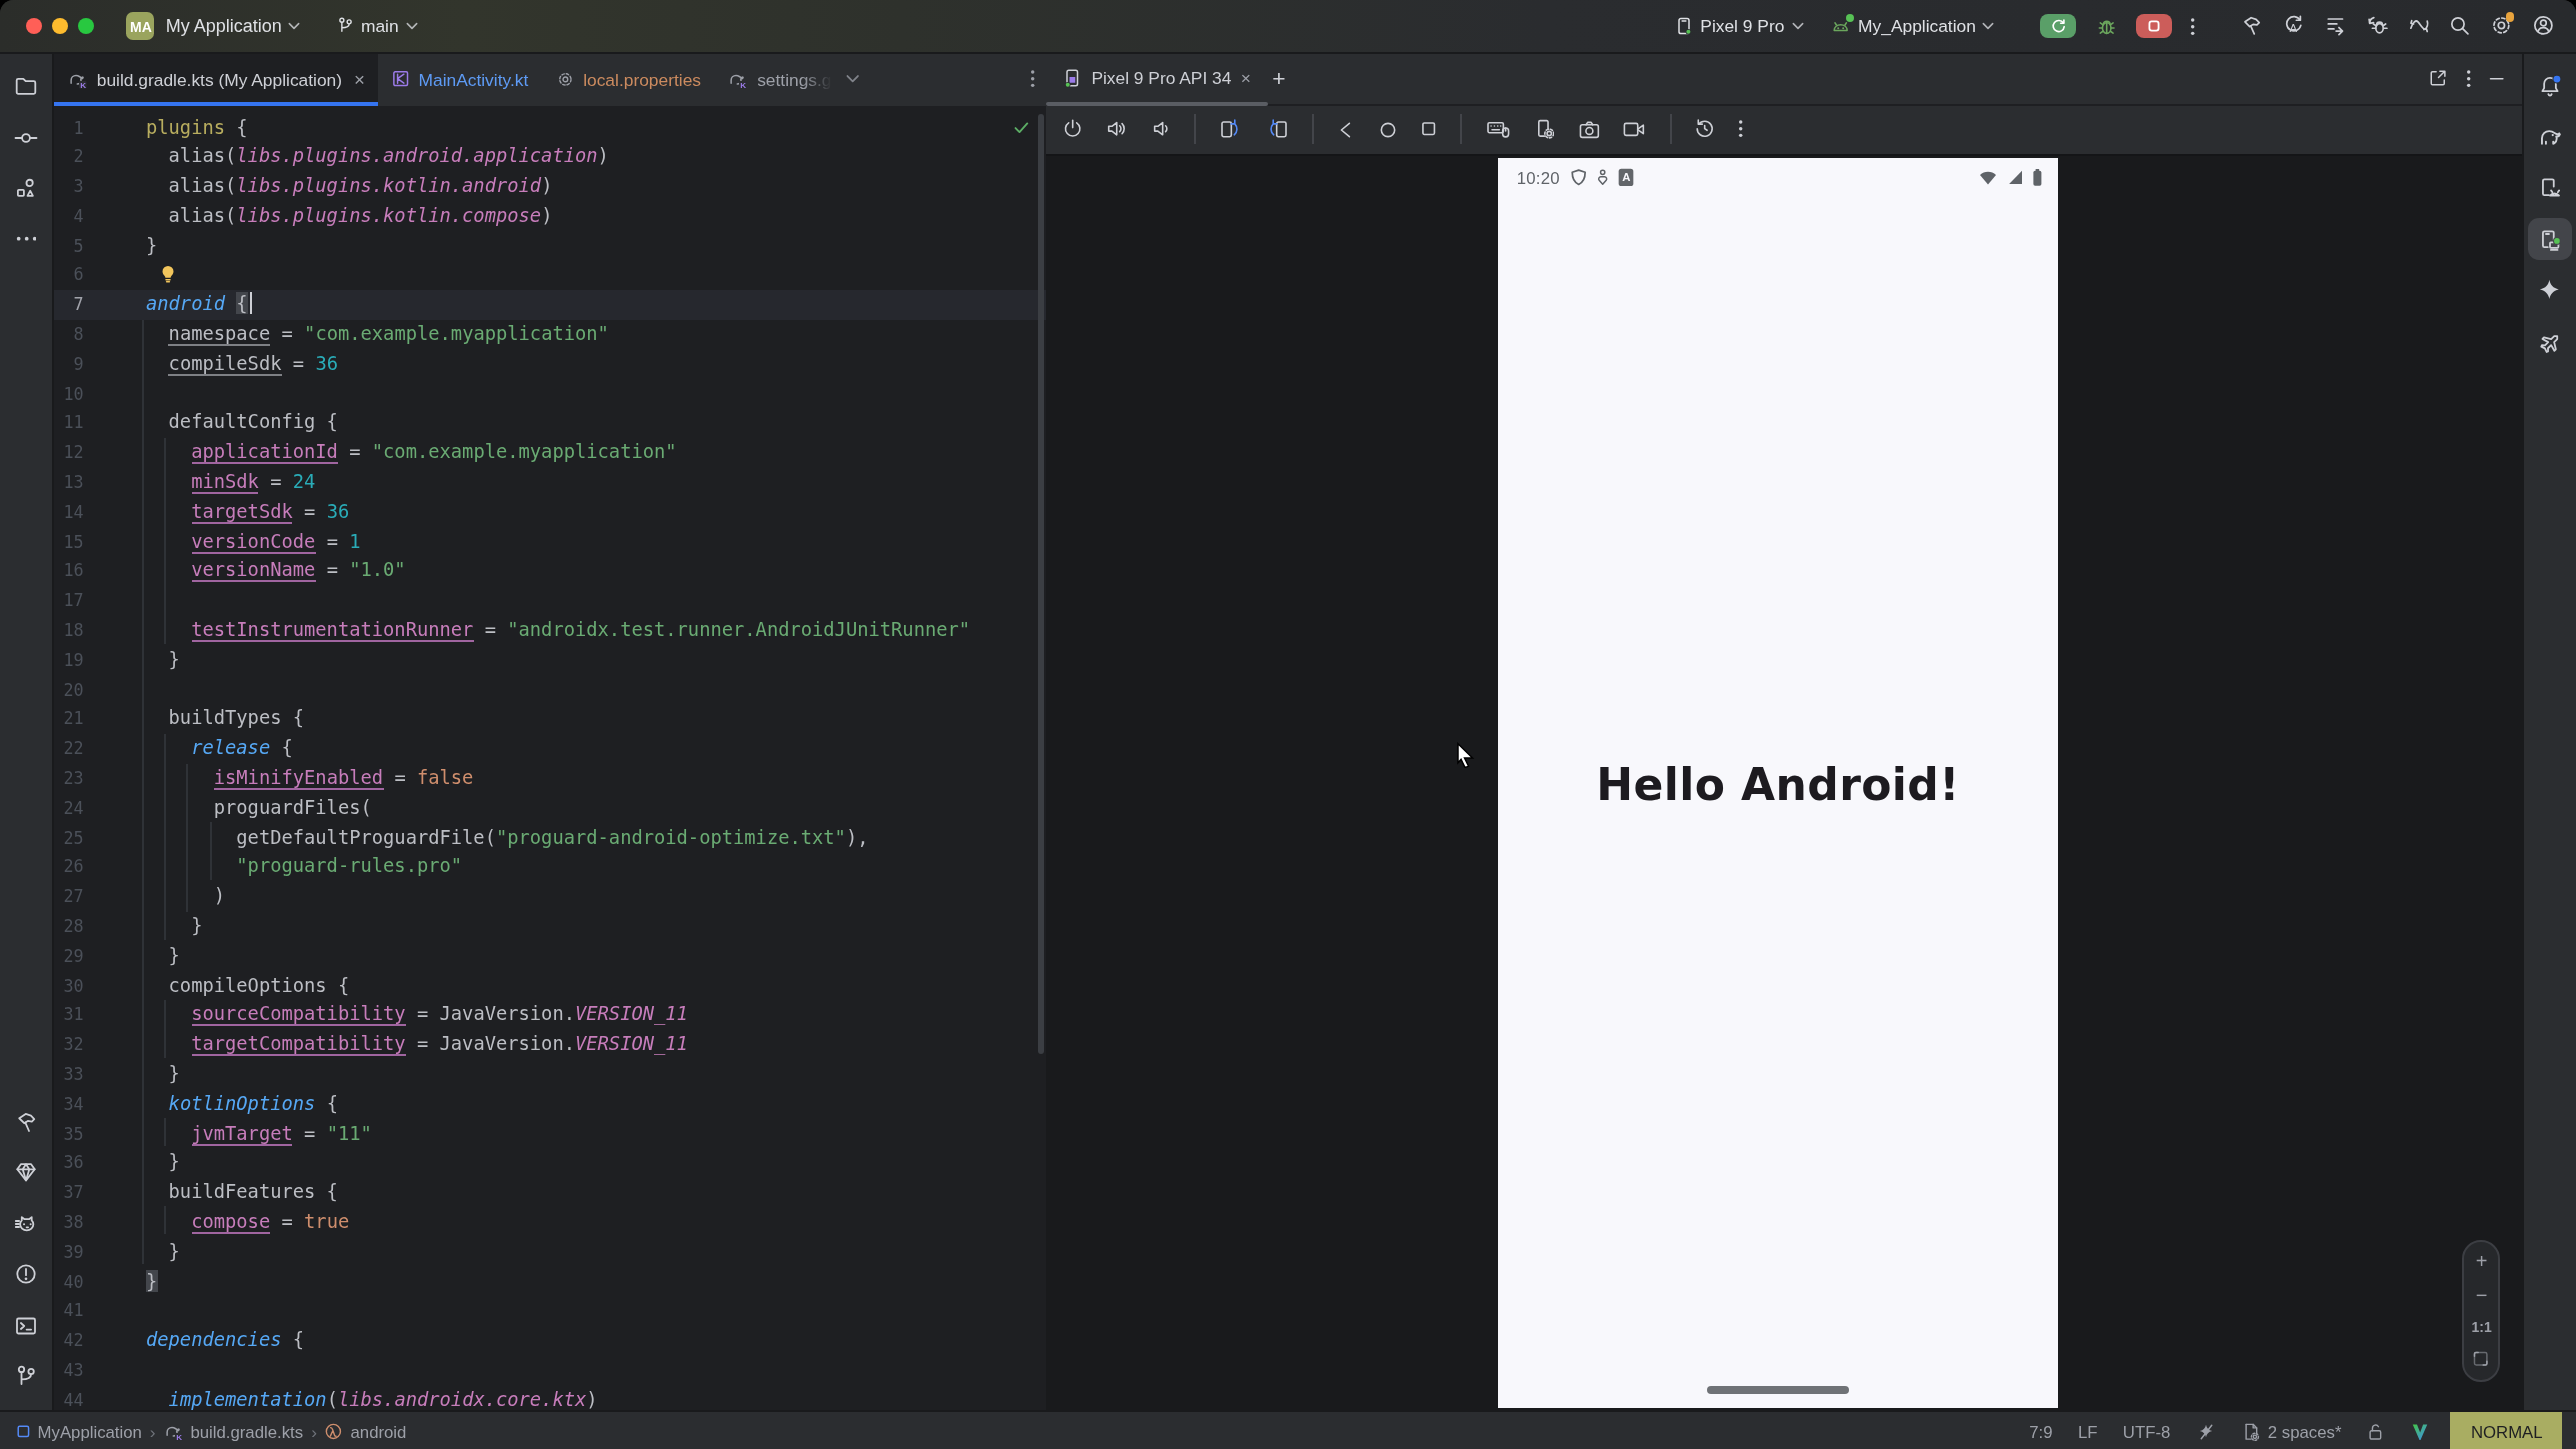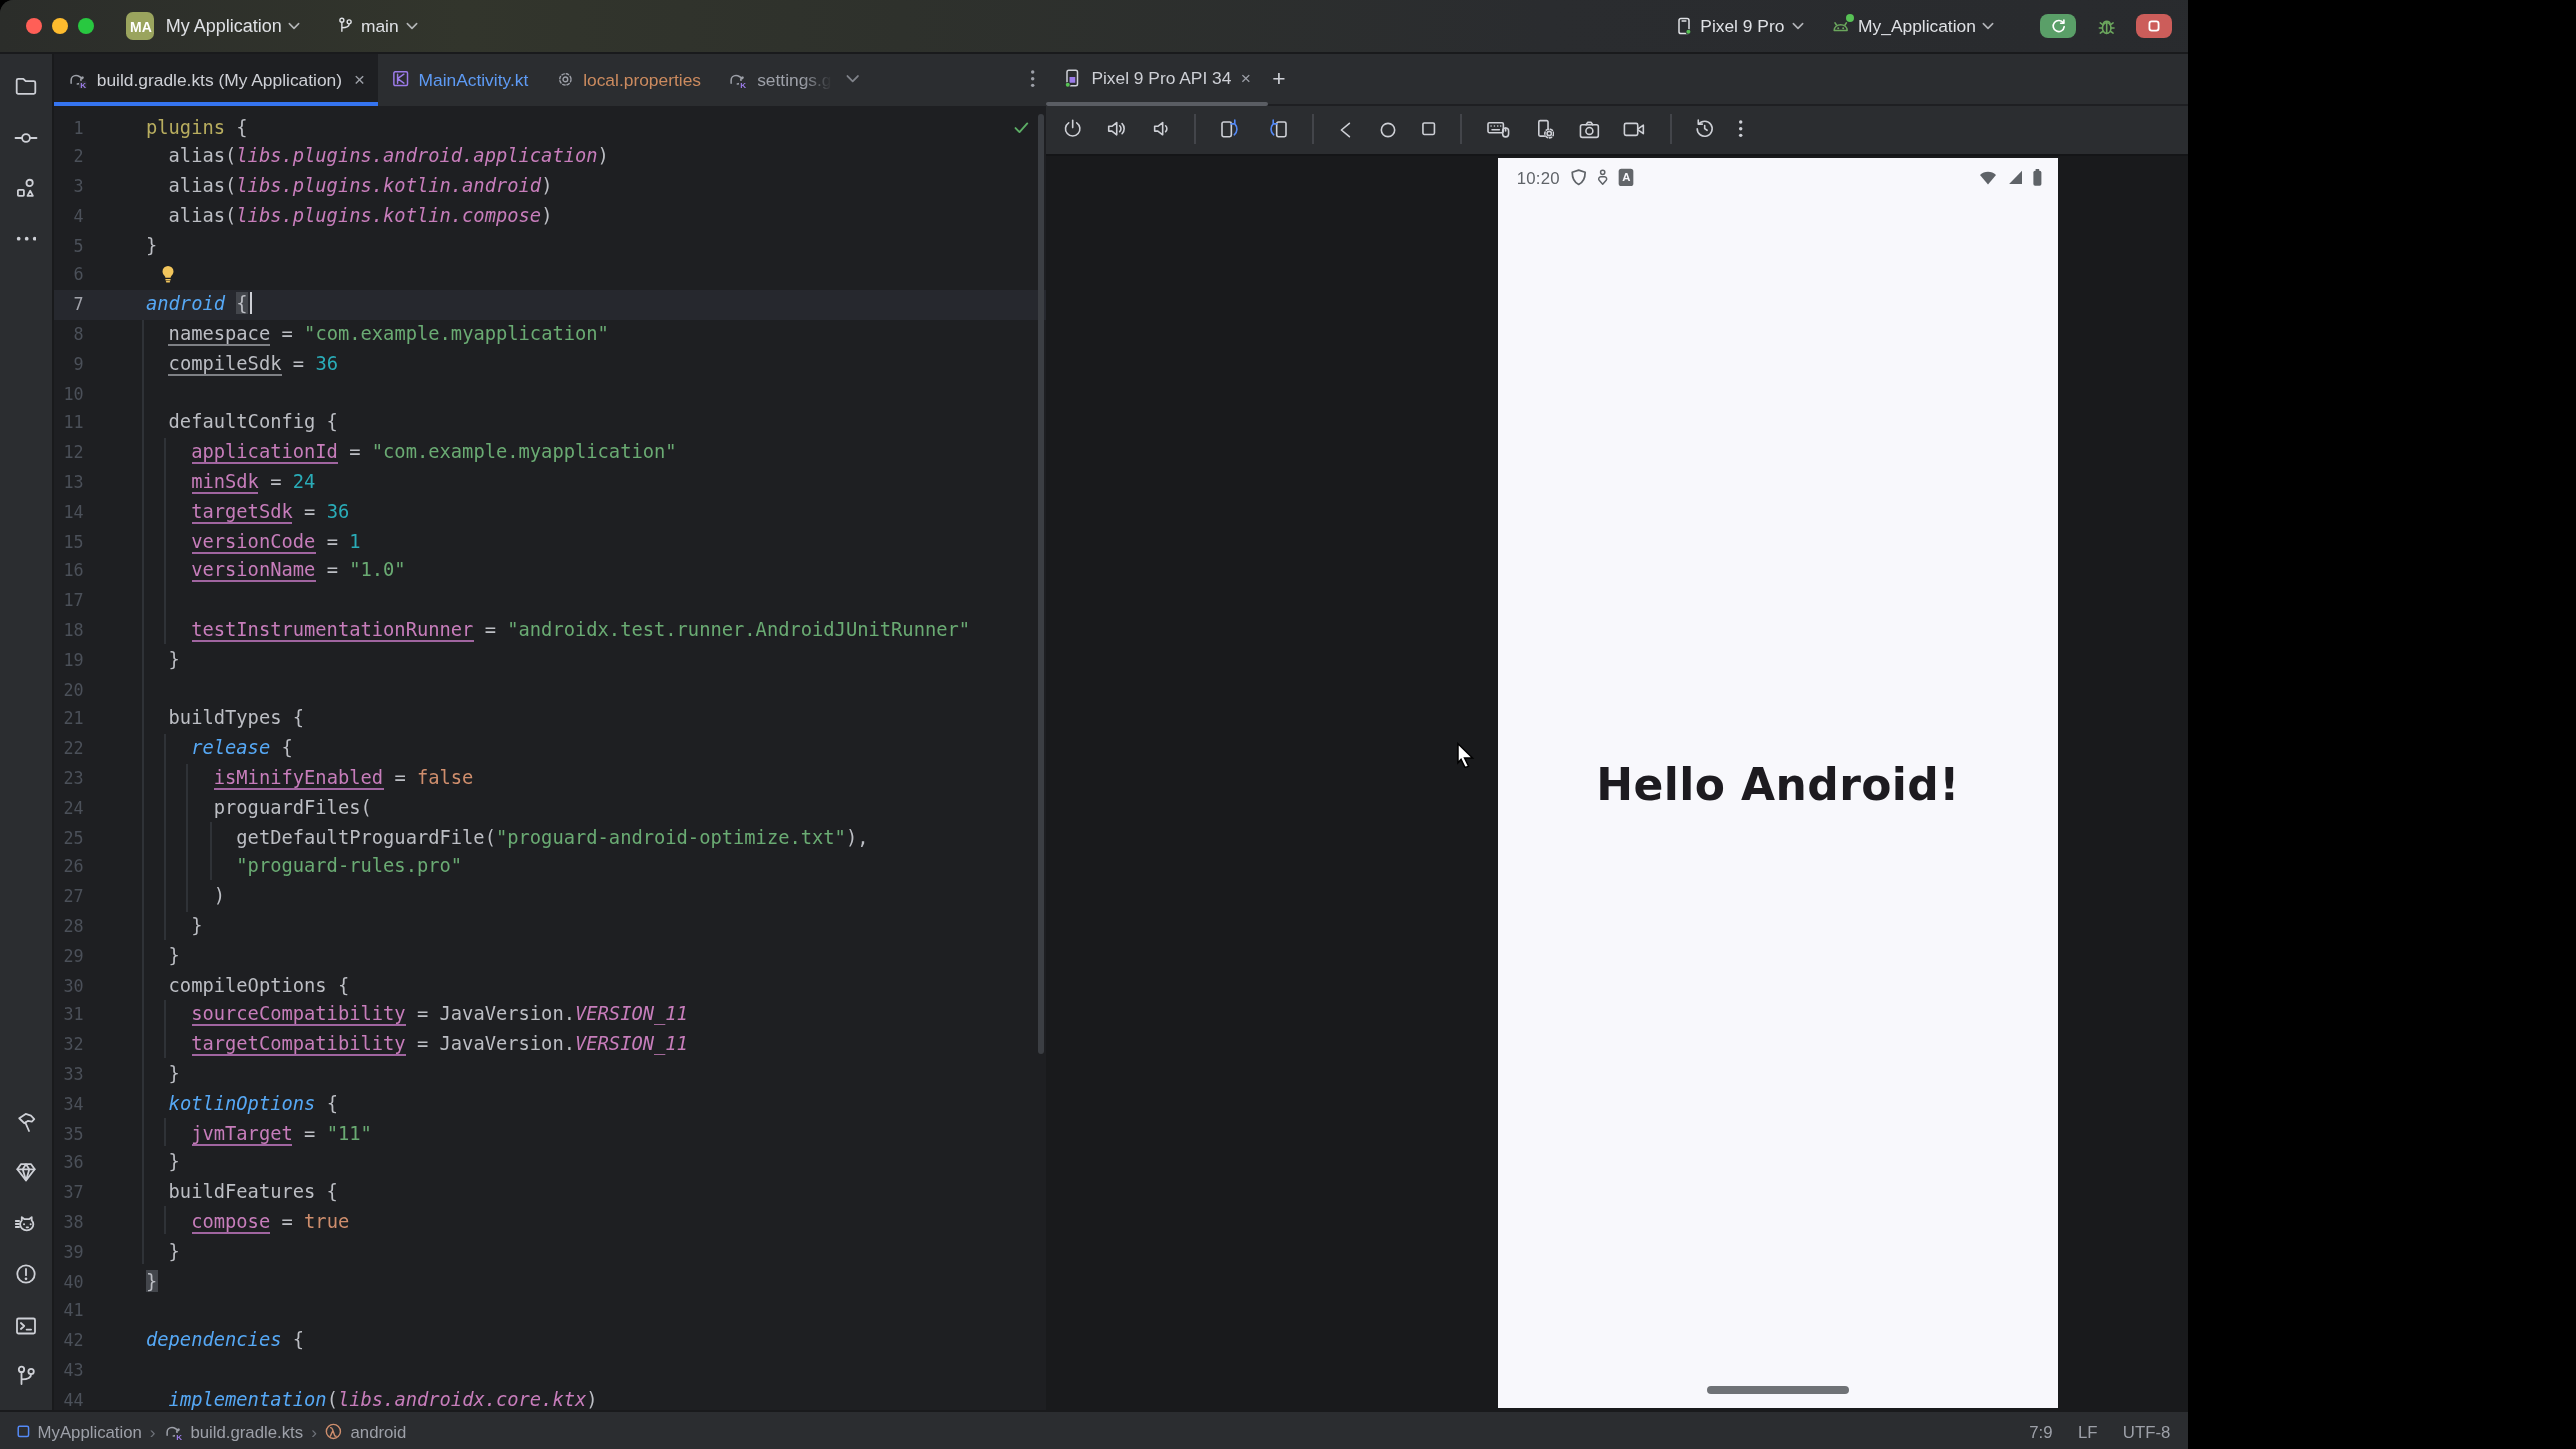--- a/index.html
+++ b/index.html
@@ -1,16 +1,16 @@
 <!DOCTYPE html>
 <html style="font-size:10.7px"><head>
 <meta charset="utf-8">
 <style>
   html,body{margin:0;padding:0;background:#000;}
-  .viewport{width:2188px;height:1449px;overflow:hidden;}
+  .viewport{width:2576px;height:1449px;overflow:hidden;}
   .scale{transform:scale(2);transform-origin:0 0;width:1288px;height:725px;position:relative;}
   .app{position:absolute;inset:0;background:#1E1F22;font-family:"Liberation Sans",sans-serif;color:#CED0D6;
        border-radius:6.7px 6.7px 0 0;overflow:hidden;-webkit-font-smoothing:antialiased;}
   svg{display:block}
   .st{stroke:currentColor;fill:none;stroke-width:1.2;stroke-linecap:round;stroke-linejoin:round}
   .ic{display:inline-flex;align-items:center;justify-content:center;color:#CED0D6}
 
   
   .titlebar{position:absolute;left:0;top:0;width:1288px;height:27px;
     background:linear-gradient(90deg,#2b2d2a 0%,#32352c 18%,#2e312c 35%,#2a2c2f 60%,#282a2d 100%);

